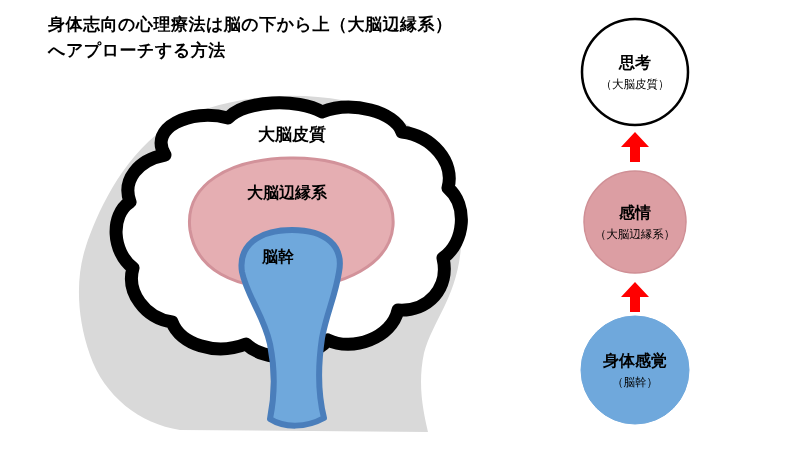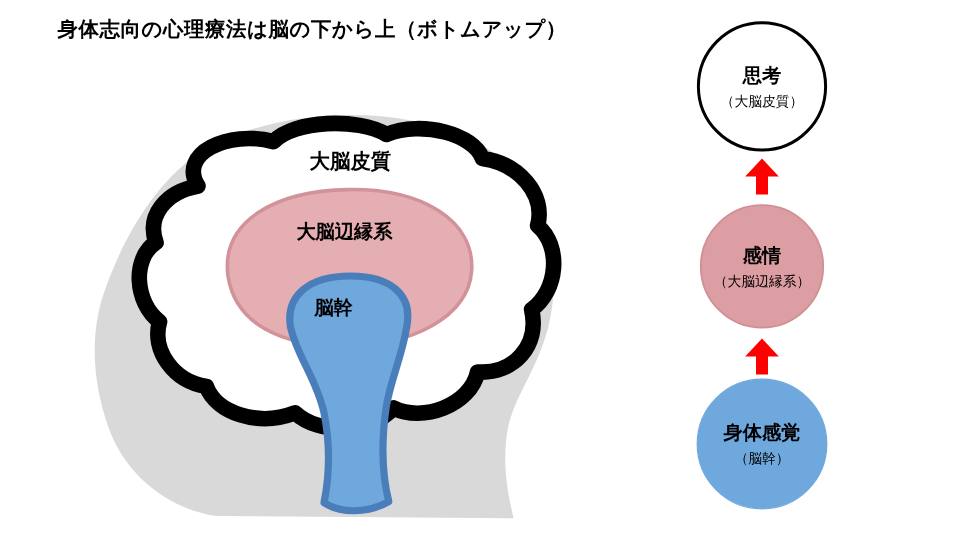--- a/index.html
+++ b/index.html
@@ -53,21 +53,22 @@
     font-size: 11.5px;
     fill: #000000;
   }
 </style>
 </head>
 <body>
 
 <div class="page">
 
   <div class="title">
-    <div>身体志向の心理療法は脳の下から上（ボトムアップ）</div>
+    <div>身体志向の心理療法は脳の下から上（大脳辺縁系）</div>
+    <div>へアプローチする方法</div>
   </div>
 
   <svg class="brain-svg" width="520" height="450" viewBox="0 0 520 450">
 
     <path d="M 165 128
              C 225 90, 325 86, 388 114
              C 438 136, 466 186, 461 247
              C 457 297, 433 320, 424 353
              C 417 386, 424 414, 428 432
              L 180 430

